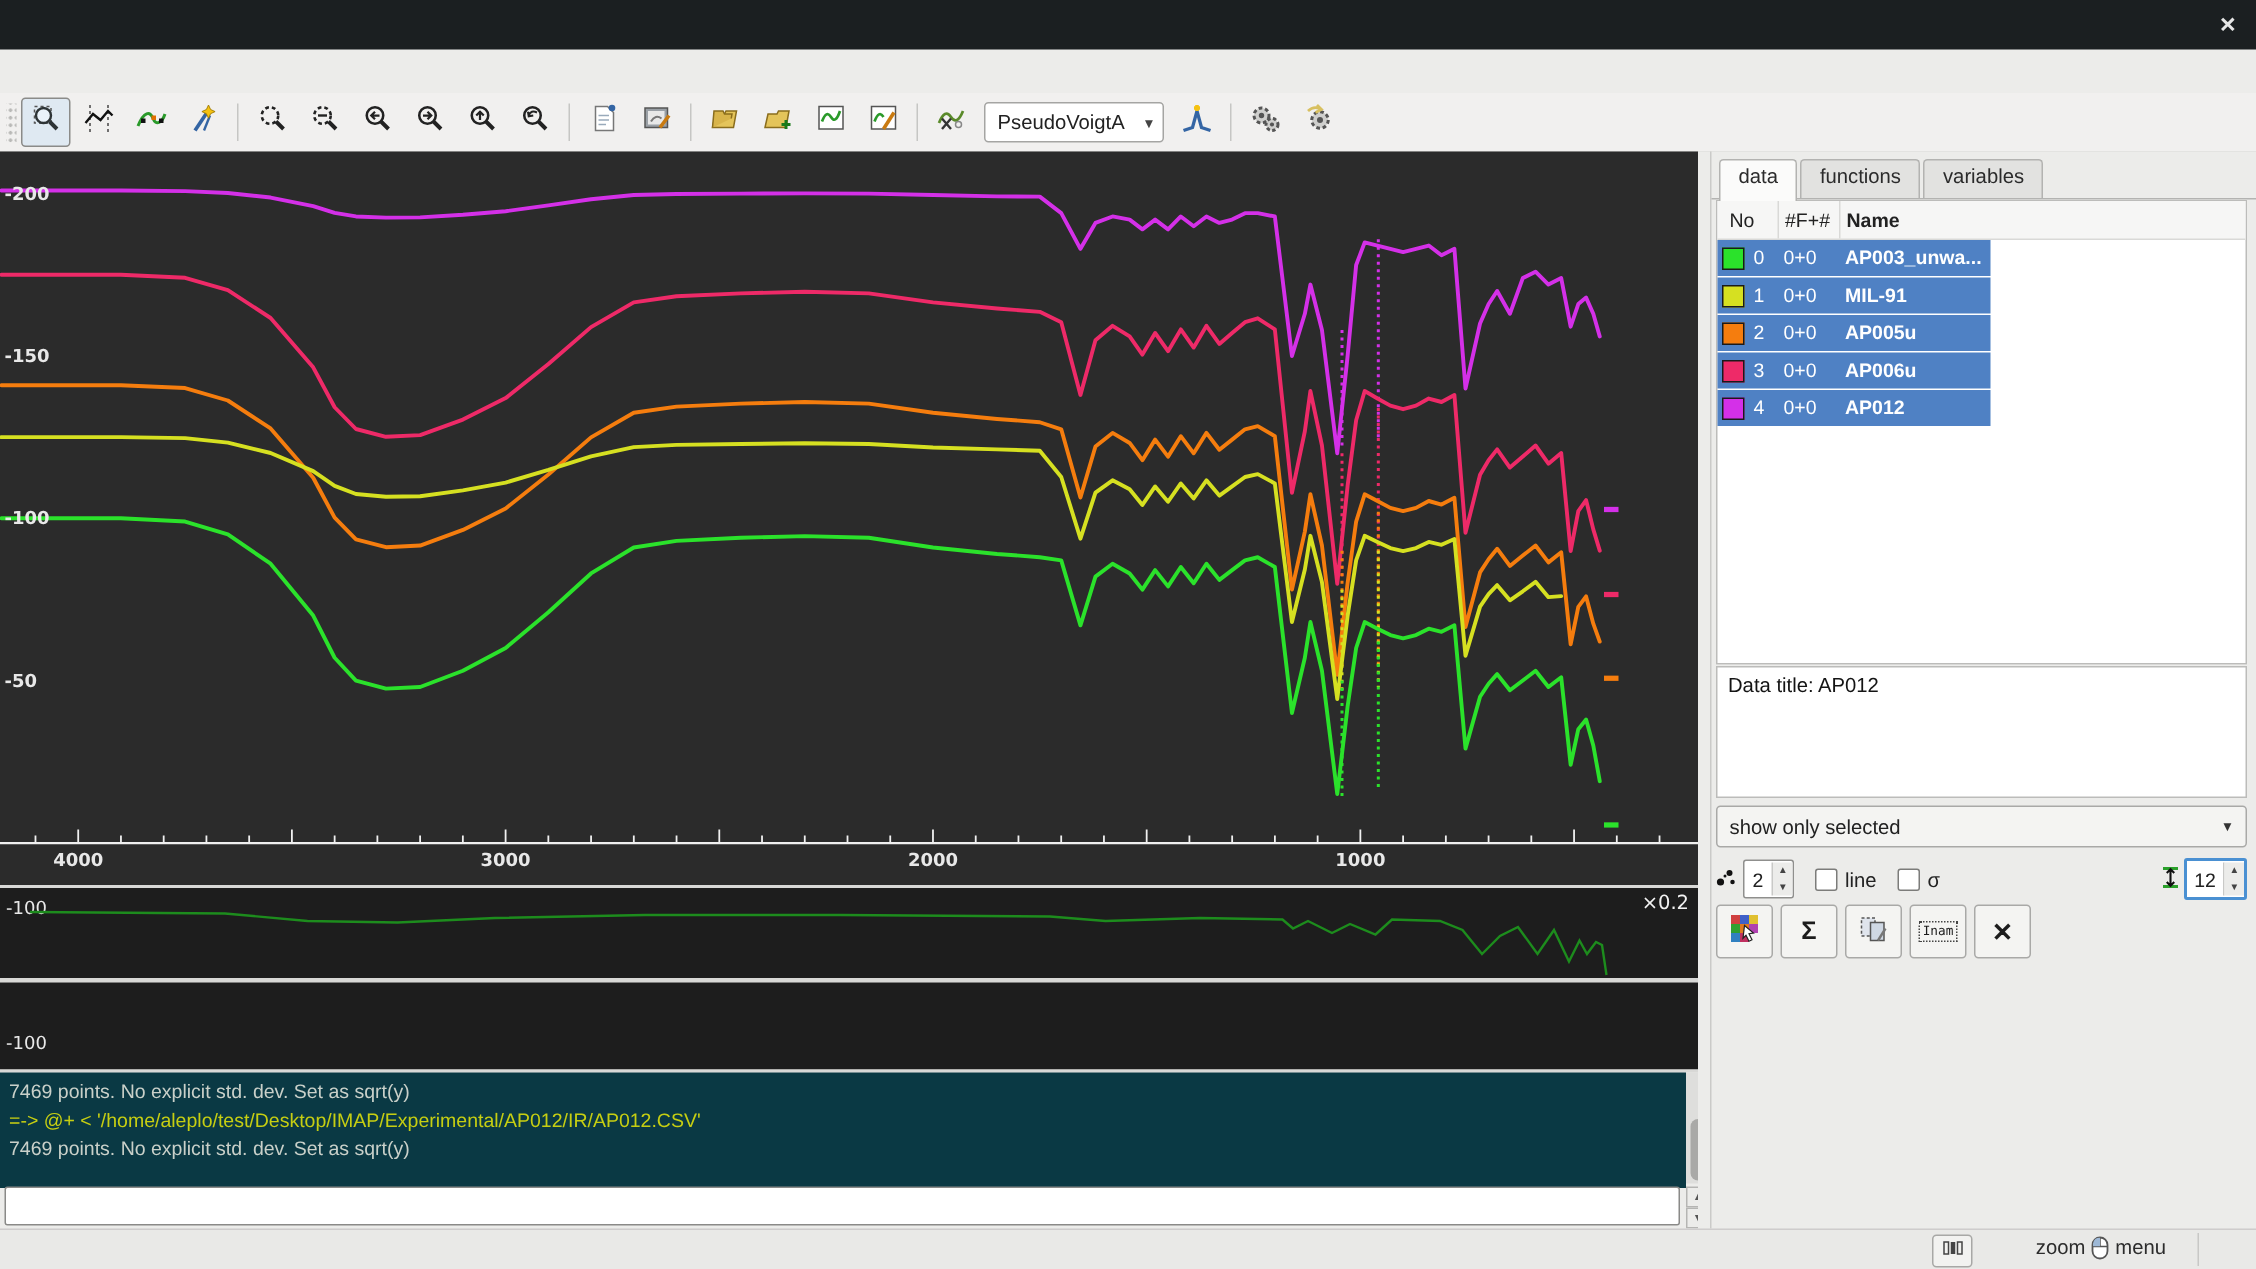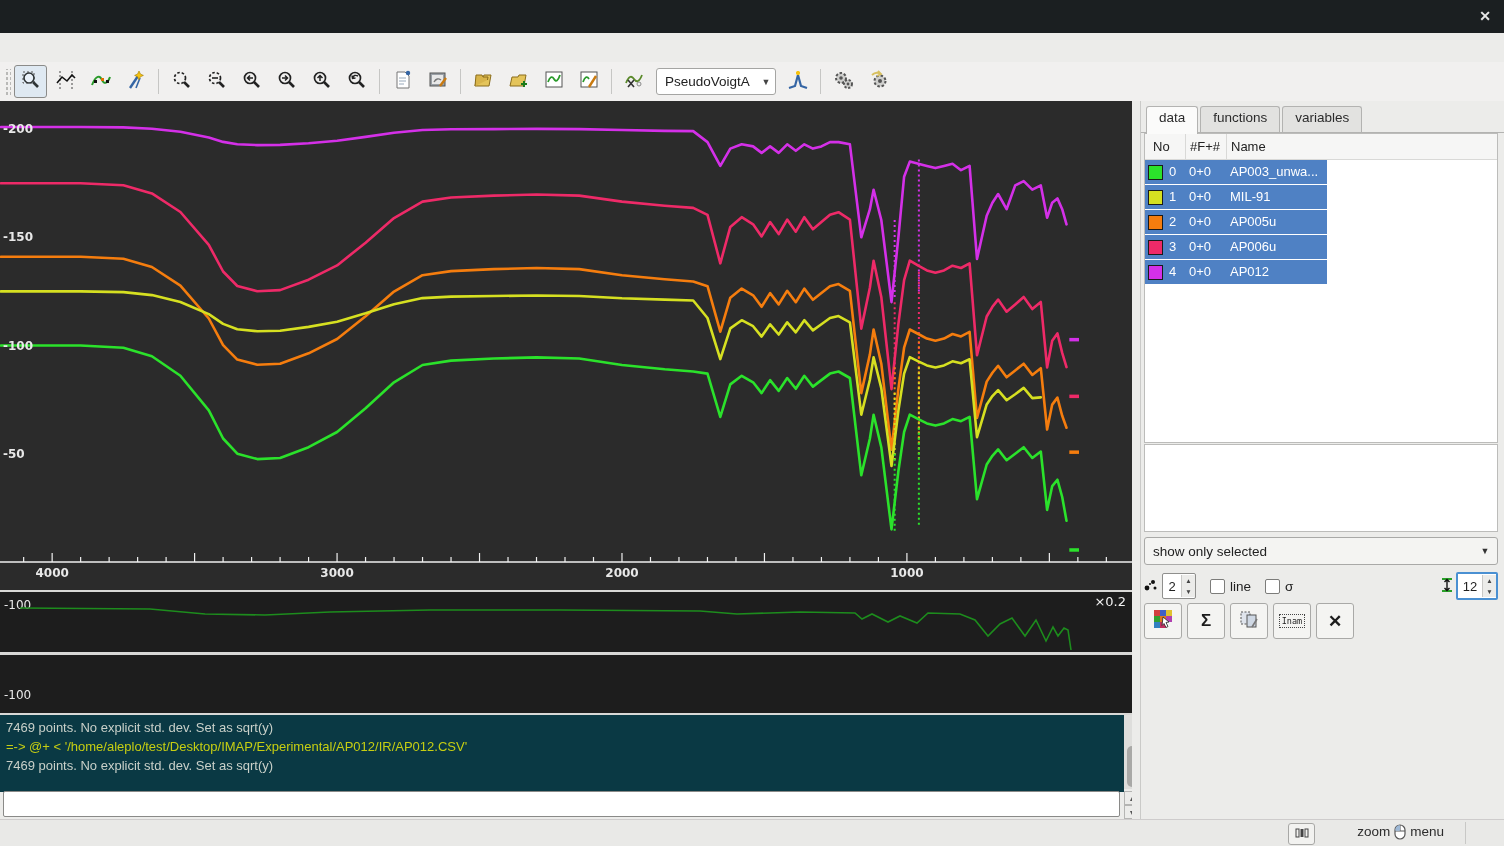--- a/index.html
+++ b/index.html
@@ -72,21 +72,21 @@
   .tab-line{position:absolute;top:31px;left:0;right:0;height:1px;background:#b3b3b1;}
 
   .dtable{position:absolute;top:32px;left:3px;width:354px;height:310px;background:#fff;
     border:1px solid #bcbcba;box-sizing:border-box;font-size:13px;}
   .dt-head{display:flex;height:25px;line-height:25px;background:#f6f6f5;
     border-bottom:1px solid #d9d9d7;color:#222;}
   .dt-row{display:flex;height:24px;line-height:24px;margin-bottom:1px;}
   .dt-row .cellgroup{display:flex;background:#4f81c4;color:#fff;}
   .c-no{width:40px;display:flex;align-items:center;}
   .c-ff{width:41px;padding-left:4px;box-sizing:border-box;}
-  .c-name{width:101px;padding-left:4px;box-sizing:border-box;white-space:nowrap;overflow:hidden;}
+  .c-name{width:101px;padding-left:4px;box-sizing:border-box;white-space:nowrap;overflow:hidden;font-weight:bold;}
   .dt-head .c-no{padding-left:8px;box-sizing:border-box;}
   .dt-head .c-ff,.dt-head .c-name{border-left:1px solid #d9d9d7;}
   .swatch{width:13px;height:13px;border:1px solid #1a1a1a;margin:0 6px 0 3px;}
 
   .infobox{position:absolute;top:343px;left:3px;width:354px;height:88px;background:#fff;
     border:1px solid #bcbcba;box-sizing:border-box;padding:2px 7px;font-size:13.5px;
     color:#141414;line-height:19px;overflow-wrap:anywhere;}
 
   .filter-dd{position:absolute;top:436px;left:3px;width:354px;height:28px;background:#f4f4f2;
     border:1px solid #a9a9a7;border-radius:3px;box-sizing:border-box;display:flex;
@@ -480,20 +480,21 @@
               <span class="swatch" style="background: rgb(212, 48, 232);"></span>
               <span>4</span>
             </div>
         <div class="c-ff">0+0</div>
         <div class="c-name">AP012</div>
           </div>
       </div>
     </div>
 
     <div class="infobox">
+      <div>Data title: AP012</div>
     </div>
 
     <div class="filter-dd">
       <span class="txt">show only selected</span>
       <span class="arr">▼</span>
     </div>
 
     <div class="ctrls">
       <span style="margin-right:4px">
         <svg width="14" height="14">

